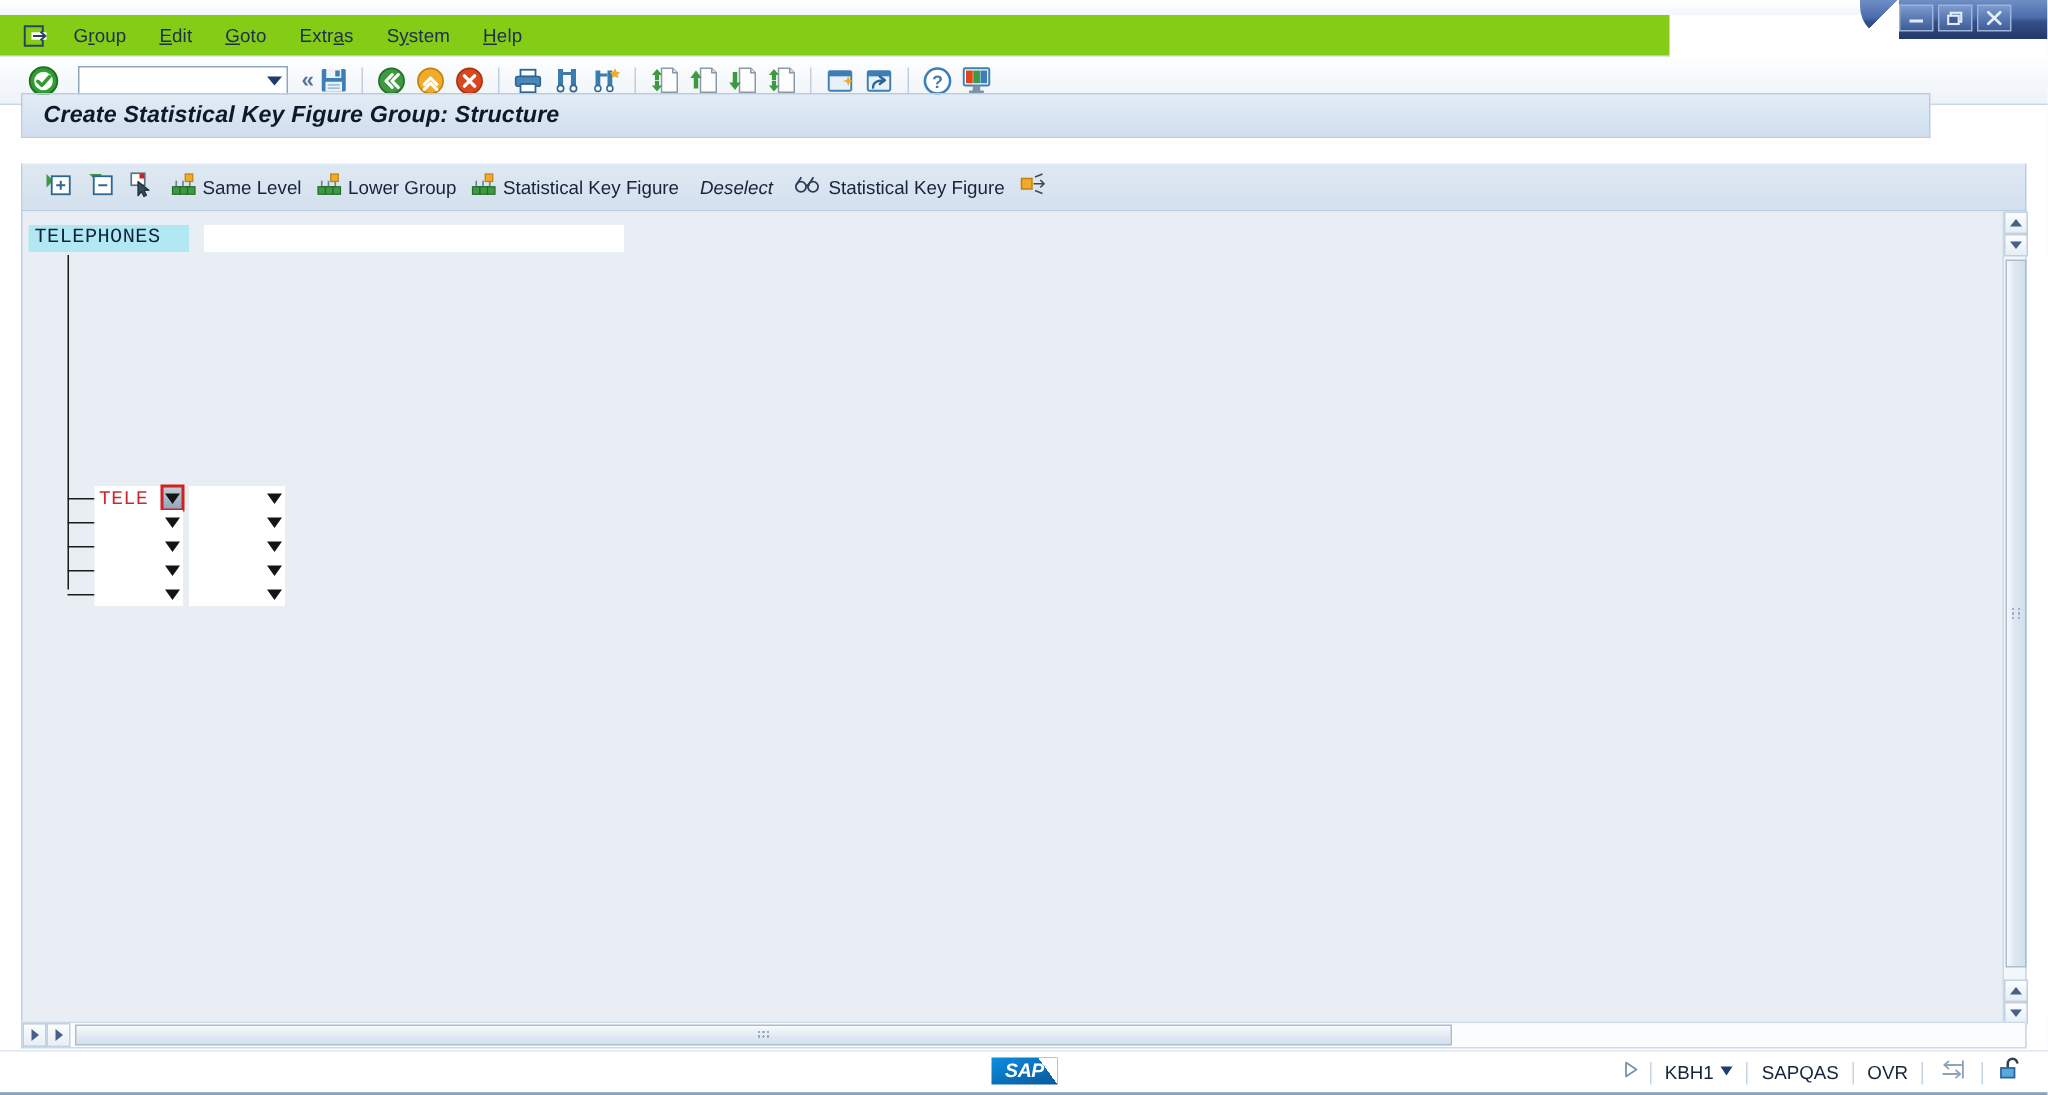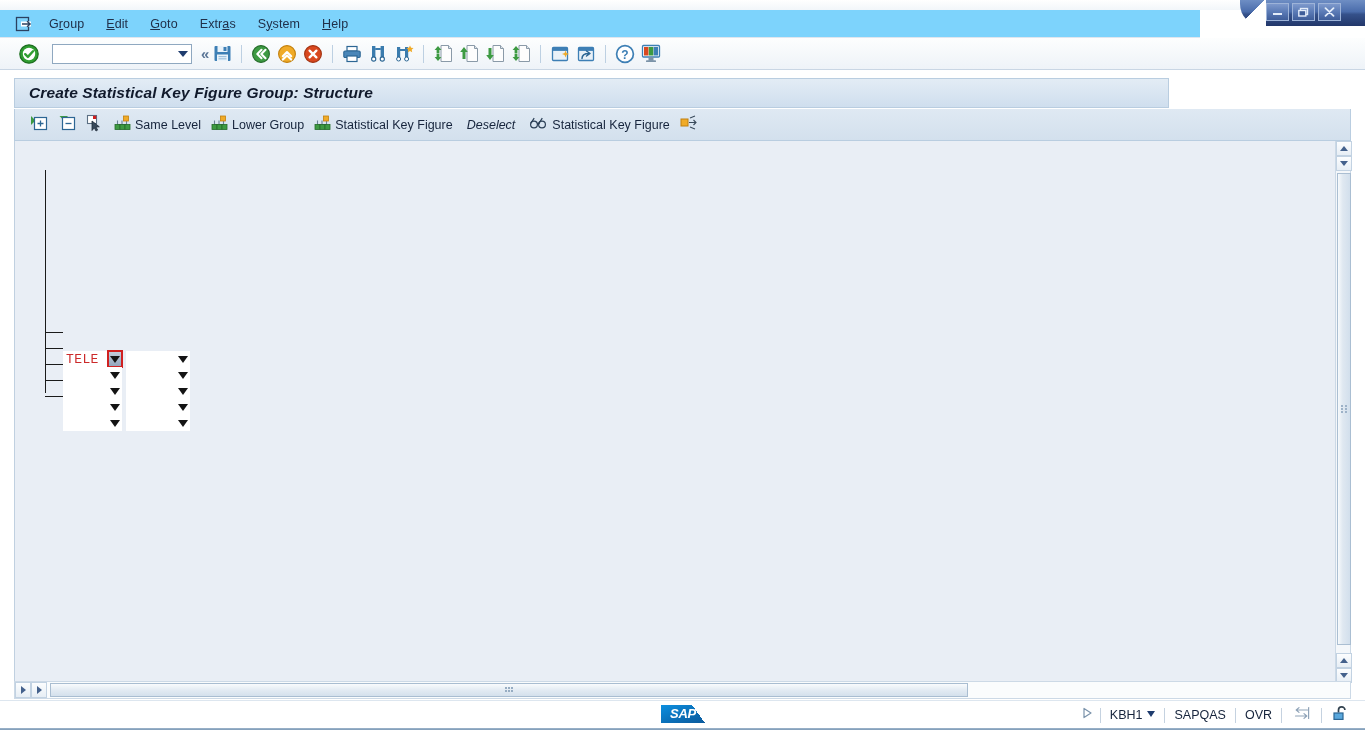--- a/index.html
+++ b/index.html
@@ -36,22 +36,22 @@
     color: #dfe8f7; font-size: 11px; line-height: 16px; text-align: center;
     font-family: "DejaVu Sans", sans-serif;
   }
   .winbtn.min  { right: 76px; }
   .winbtn.max  { right: 50px; }
   .winbtn.close{ right: 24px; }
   .winbtn svg { display: block; margin: 3px auto 0; }
 
   
   .menubar {
-    position: absolute; left: 0; top: 10px; width: 1200px; height: 28px;
-    background: #7dd3fc;
+    position: absolute; left: 0; top: 10px; width: 1113px; height: 28px;
+    background: #84cc16;
     border-bottom: 1px solid #dfe6ef;
     display: flex; align-items: center;
   }
   .menu-sysicon {
     width: 30px; height: 26px; display: flex; align-items: center; justify-content: center;
     margin-left: 8px;
   }
   .menu-item {
     font-size: 12.5px; color: #20304a; padding: 4px 11px; cursor: default;
     letter-spacing: 0.1px;
@@ -79,21 +79,21 @@
     position: absolute; right: 3px; top: 50%; transform: translateY(-50%);
     width: 0; height: 0; border-left: 5px solid transparent; border-right: 5px solid transparent;
     border-top: 6px solid #1f3c6e;
   }
   .tb-chev { margin-left: 9px; color: #5a7596; font-size: 15px; font-weight: bold; }
   .tb-sep { width: 1px; height: 18px; background: #bdd0e2; margin: 0 6px; }
   .tb-btn { width: 26px; height: 26px; display: flex; align-items: center; justify-content: center; }
 
   
   .pagetitle {
-    position: absolute; left: 14px; top: 78px; width: 1155px; height: 30px;
+    position: absolute; left: 14px; top: 62px; width: 1273px; height: 30px;
     background: linear-gradient(to bottom, #e3ecf5 0%, #cfdeee 100%);
     border: 1px solid #b9cde0;
     display: flex; align-items: center;
   }
   .pagetitle span {
     font-size: 15.5px; font-weight: bold; font-style: italic; color: #10192b;
     margin-left: 14px; letter-spacing: 0.1px;
   }
 
   
@@ -134,21 +134,21 @@
   }
 
   
   .tree-vline {
     position: absolute; left: 30px; top: 29px; width: 1px; height: 223px;
     background: #1a1a1a;
   }
   .tree-hline { position: absolute; left: 30px; width: 18px; height: 1px; background: #1a1a1a; }
 
   
-  .childrow { position: absolute; left: 48px; display: flex; align-items: flex-end; height: 16px; margin-top: 27px; }
+  .childrow { position: absolute; left: 48px; display: flex; align-items: flex-end; height: 16px; }
   .cell-text {
     width: 45px; height: 16px; background: #ffffff;
     font-family: "Liberation Mono", monospace; font-size: 13px; color: #cc2a2a;
     line-height: 15px; padding-left: 3px; letter-spacing: 0.4px;
     border: 0; outline: none;
   }
   .cell-blank { width: 45px; height: 16px; background: #ffffff; }
   .ddbtn {
     width: 14px; height: 16px; background: #ffffff;
     display: flex; align-items: center; justify-content: center;
@@ -543,20 +543,24 @@
         <rect x="1" y="4" width="7" height="7" fill="#f0ab28" stroke="#c2800e" stroke-width="1"></rect>
         <path d="M9 7.5 h7 M13.5 5 L16 7.5 L13.5 10" fill="none" stroke="#3a4b5c" stroke-width="1.1"></path>
         <path d="M10 3 L15 1 M10 12 L15 14" fill="none" stroke="#3a4b5c" stroke-width="1.1"></path>
       </svg>
     </span>
   </div>
 </div>
 
 <div class="canvas">
 
+  <div class="rootrow">
+    <div class="root-label">TELEPHONES</div>
+    <input class="root-input" type="text" value="" placeholder="" style="">
+  </div>
 
   <div class="tree-vline"></div>
 
   <div class="tree-hline" style="top:191px"></div>
   <div class="tree-hline" style="top:207px"></div>
   <div class="tree-hline" style="top:223px"></div>
   <div class="tree-hline" style="top:239px"></div>
   <div class="tree-hline" style="top:255px"></div>
 
   <div class="childrow" style="top:183px">

